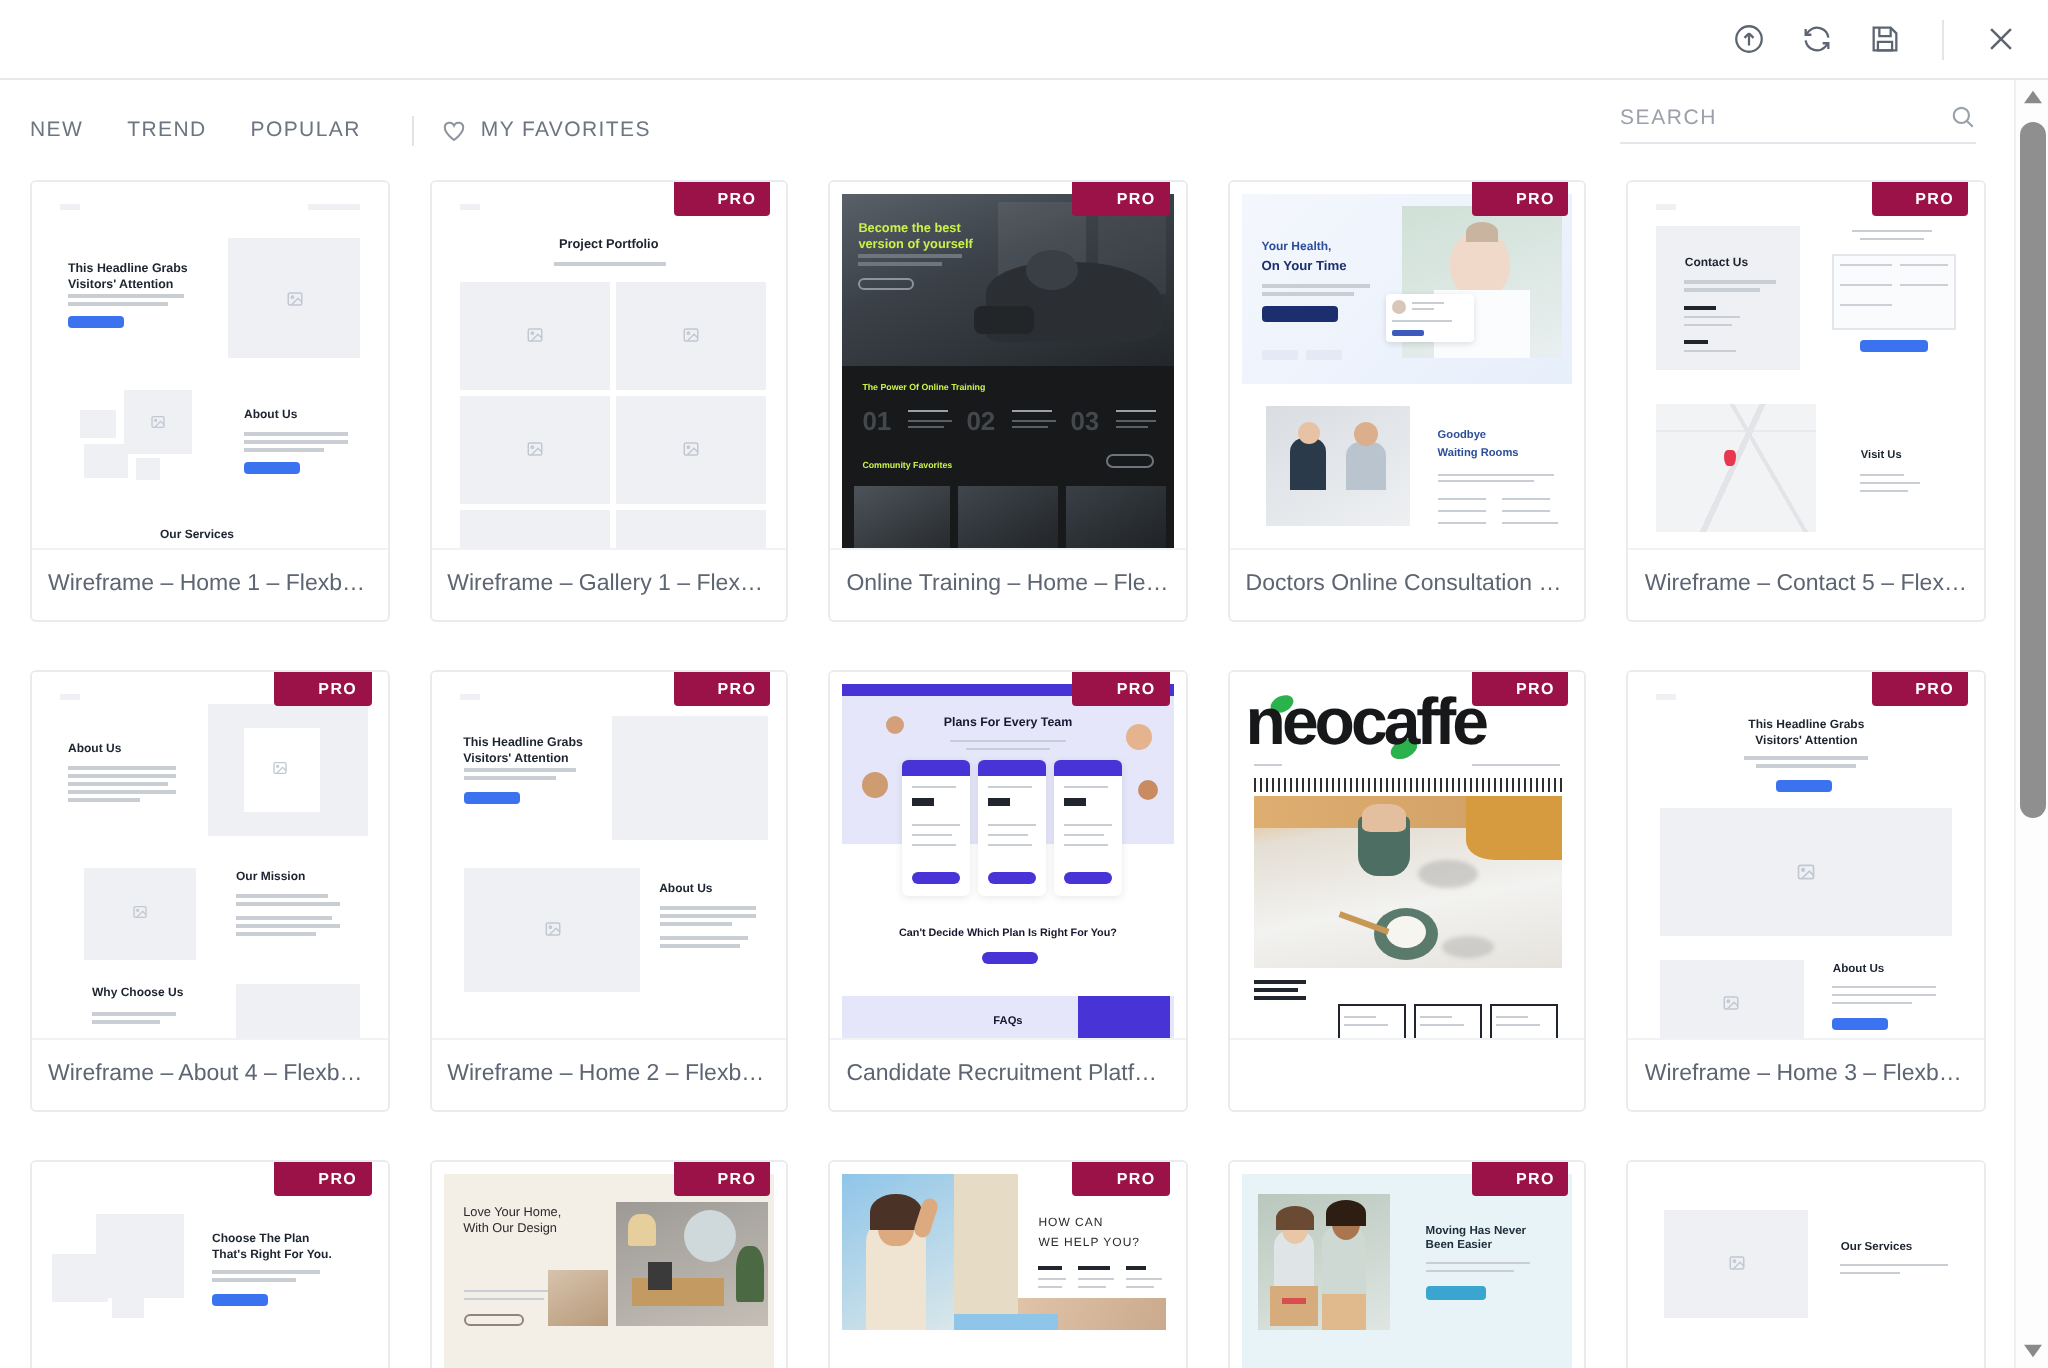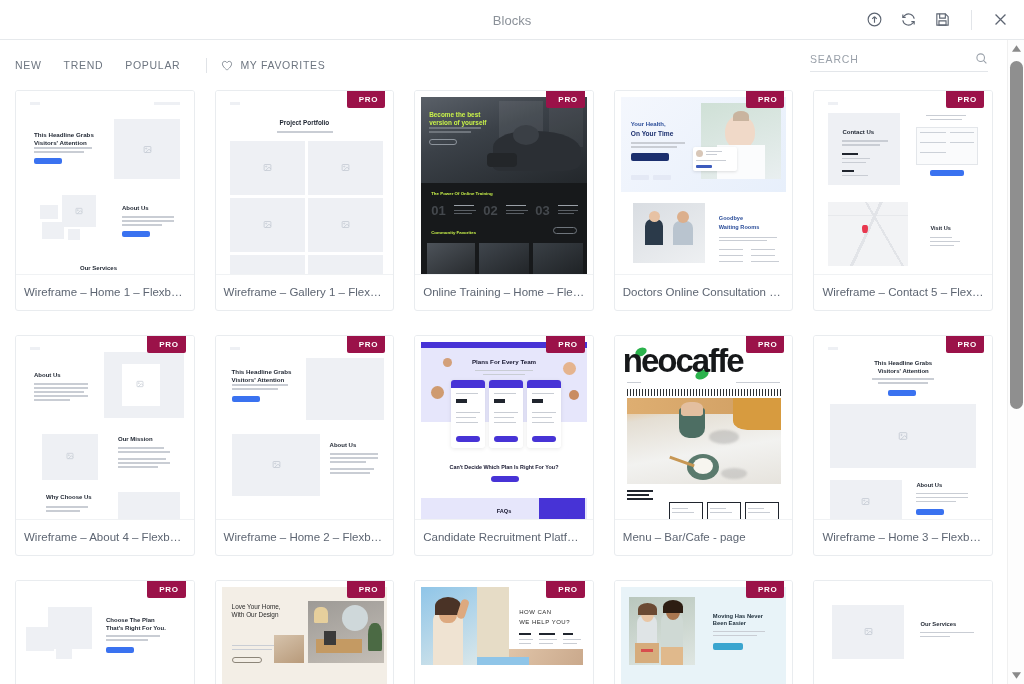--- a/index.html
+++ b/index.html
@@ -106,21 +106,21 @@
     overflow: hidden;
   }
   .card-title {
     font-size: 11.5px; color: #5d6572; padding: 11px 8px 12px 8px;
     white-space: nowrap; overflow: hidden; text-overflow: ellipsis;
   }
   .pro-badge {
     position: absolute; top: 0; right: 8px; z-index: 9;
     background: #9b1249; color: #fff;
     font-size: 8px; font-weight: bold; letter-spacing: 0.7px;
-    padding: 4px 7px 4px 12px; border-radius: 0 0 2px 2px;
+    padding: 4px 7px 4px 22px; border-radius: 0 0 2px 2px;
   }
 
   
   .mini { position: absolute; inset: 0; background: #fff; font-size: 3px; }
   .mb { position: absolute; }
   .ph { background: #eef0f4; }
   .txt-dark { background: #20252e; }
   .txt-gray { background: #c9cdd4; }
   .btn-blue { background: #3a72f0; border-radius: 2px; }
 
@@ -153,21 +153,20 @@
     position: absolute; top: 4px; left: 0; width: 13px; height: 348px;
     background: #8f8f8f; border-radius: 7px; cursor: pointer;
   }
 </style>
 </head>
 <body>
 
 <div class="topbar">
 
   <div class="tabs">
-    <div class="tab">Blocks</div>
   </div>
 
   <div class="top-actions">
     <span>
       <svg class="ticon" viewBox="0 0 24 24" fill="none" stroke="currentColor" stroke-width="1.6">
         <circle cx="12" cy="12" r="9"></circle>
           <path d="M12 16.5V8M12 8l-3.2 3.2M12 8l3.2 3.2"></path>
       </svg>
     </span>
     <span>
@@ -592,21 +591,20 @@
             <div class="mb" style="left:124px;top:160px;width:34px;height:24px;border:1px solid #20252e;"></div>
             <div class="mb txt-gray" style="left:51px;top:166px;width:16px;height:1.2px;"></div>
             <div class="mb txt-gray" style="left:51px;top:170px;width:22px;height:1.2px;"></div>
             <div class="mb txt-gray" style="left:89px;top:166px;width:16px;height:1.2px;"></div>
             <div class="mb txt-gray" style="left:89px;top:170px;width:22px;height:1.2px;"></div>
             <div class="mb txt-gray" style="left:127px;top:166px;width:16px;height:1.2px;"></div>
             <div class="mb txt-gray" style="left:127px;top:170px;width:22px;height:1.2px;"></div>
           </div>
         </div>
       </div>
-      <div class="card-title">Menu – Bar/Cafe - page</div>
     </div>
 
     <div class="card">
       <div class="thumb">
         <span class="pro-badge">PRO</span>
         <div class="thumb-inner">
           <div class="mini">
             <div class="mb ph" style="left:8px;top:5px;width:10px;height:3px;"></div>
             <div class="mini-heading" style="left:0;right:0;top:18px;text-align:center;font-size:6px;">This Headline Grabs<br>Visitors' Attention</div>
             <div class="mb txt-gray" style="left:52px;top:36px;width:62px;height:1.5px;"></div>

